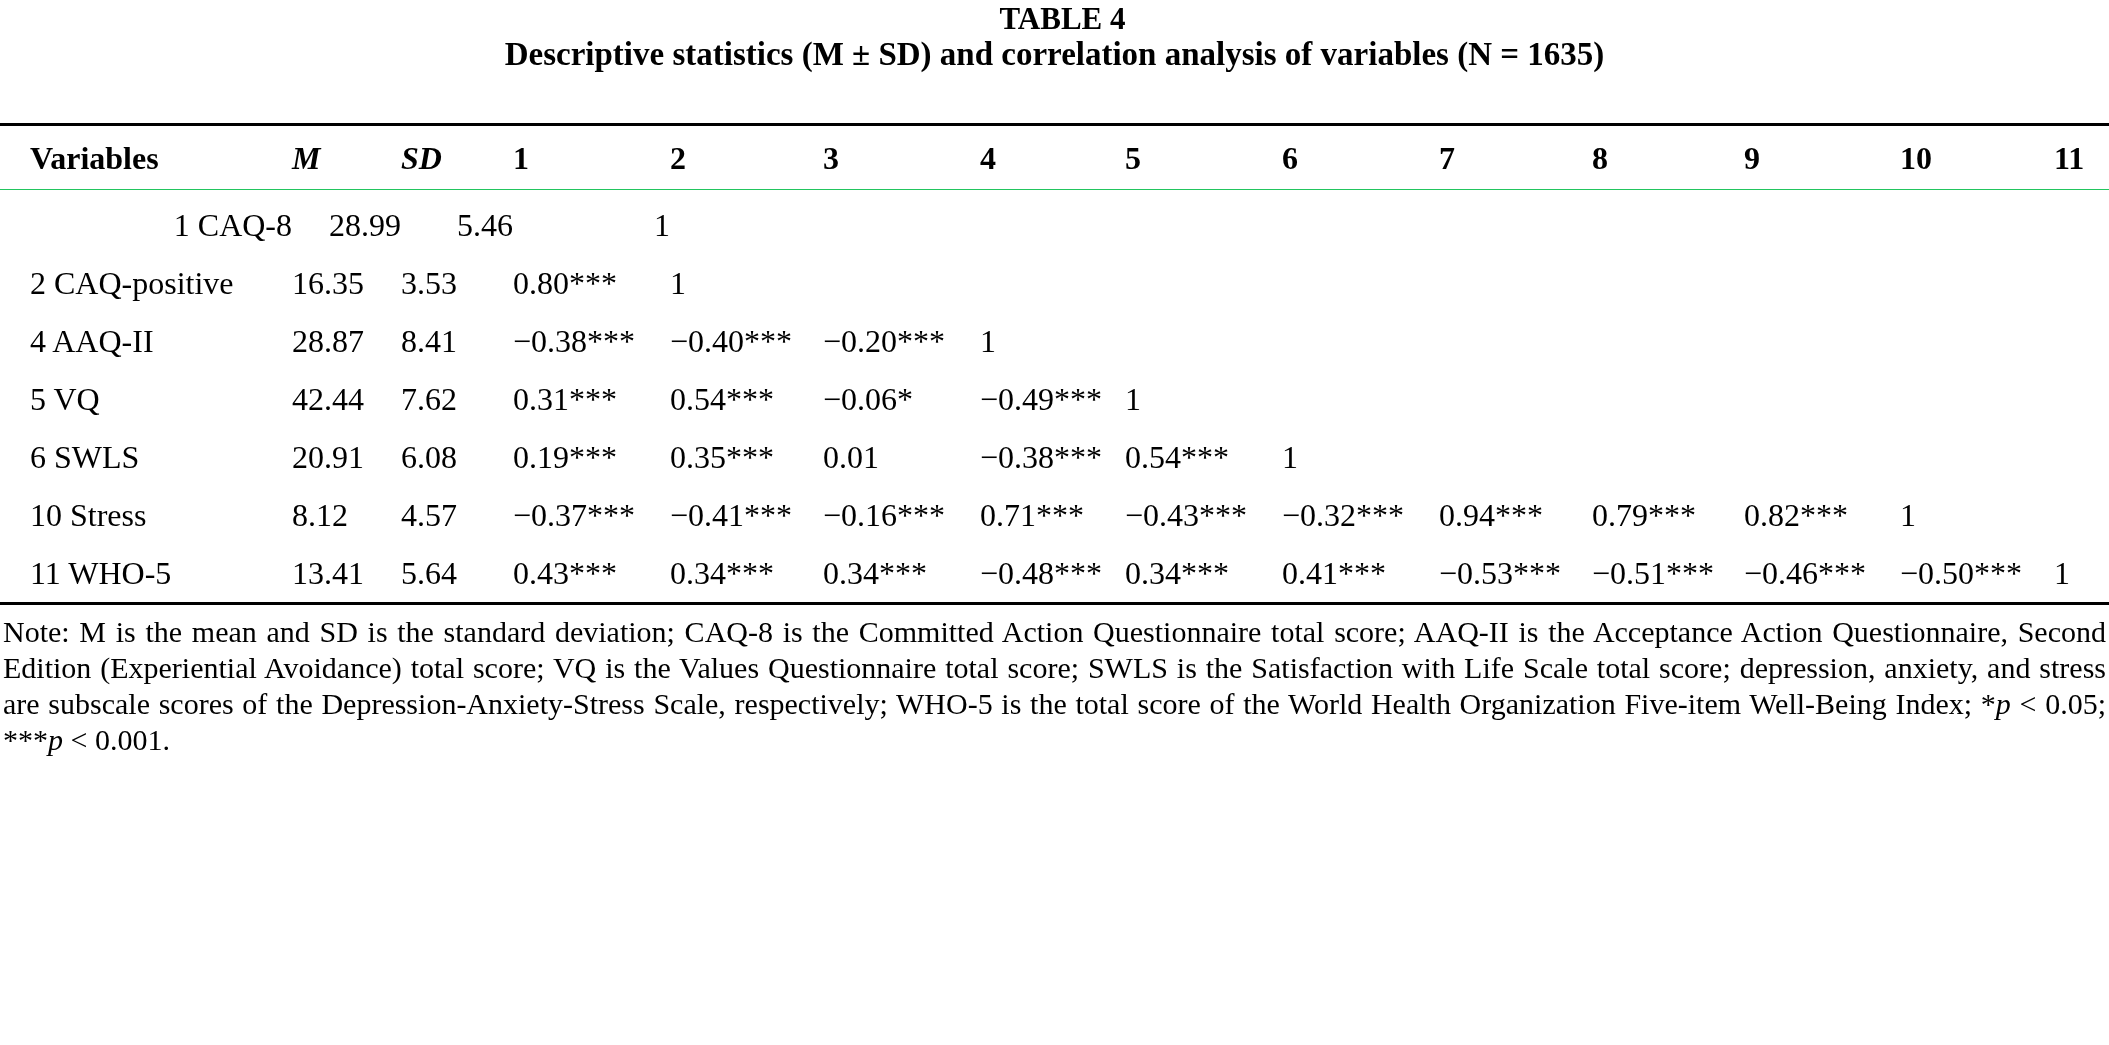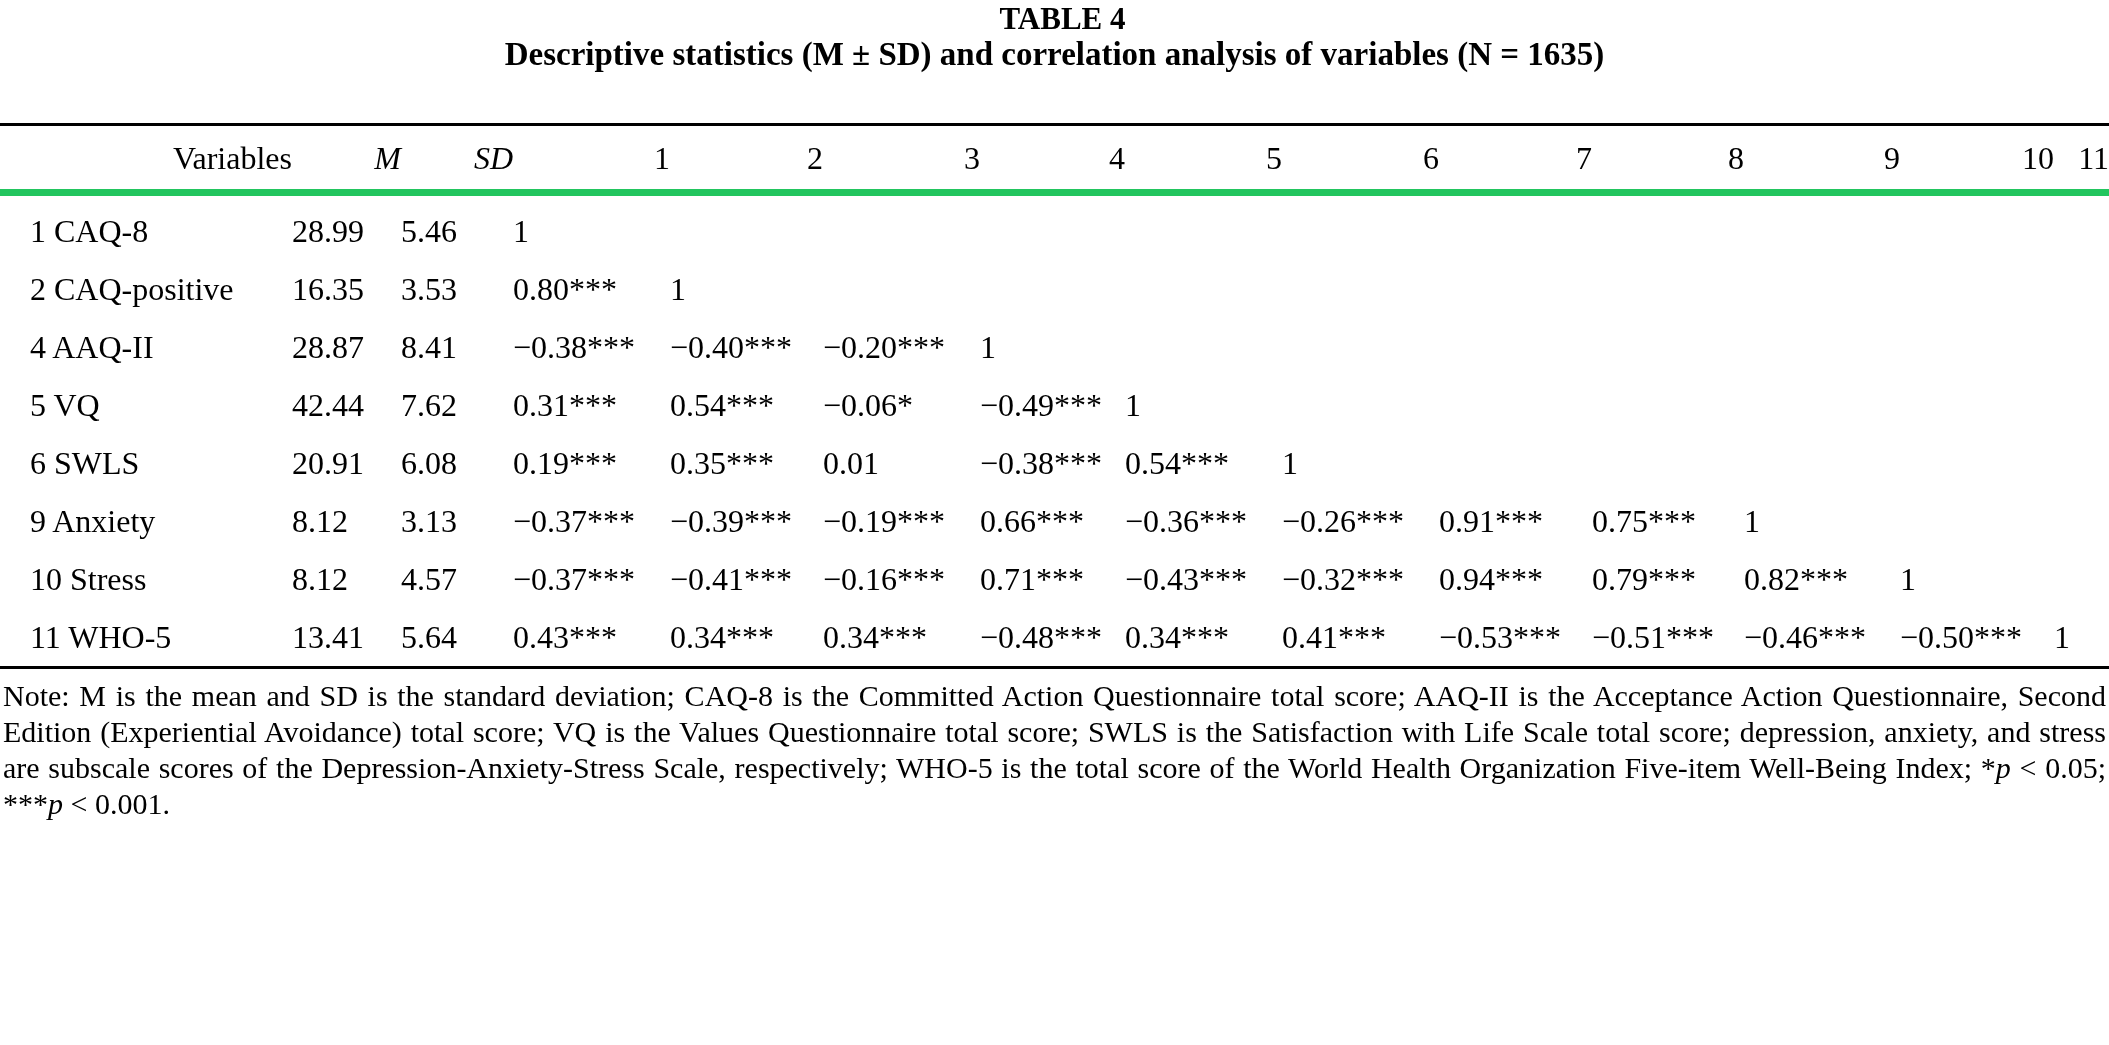--- a/index.html
+++ b/index.html
@@ -28,39 +28,39 @@
   }
   table.stats {
     width: 2109px;
     table-layout: fixed;
     border-collapse: collapse;
     margin-top: 51px;
     border-top: 3px solid #000;
     border-bottom: 3px solid #000;
   }
   table.stats thead th {
-    font-weight: 400;
+    font-weight: 700;
     font-size: 32px;
     line-height: 36px;
-    text-align: right;
-    border-bottom: 7px solid #22c55e;
+    text-align: left;
+    border-bottom: 1px solid #22c55e;
     padding: 14px 0 13px 0;
     white-space: nowrap;
   }
   table.stats thead th.stat-head { font-style: italic; }
   table.stats thead th:first-child,
   table.stats tbody td:first-child { padding-left: 30px; }
   table.stats tbody td {
     font-size: 32px;
     line-height: 36px;
     padding: 11px 0 11px 0;
     white-space: nowrap;
     overflow: visible;
   }
-  table.stats tbody tr:first-child td { padding-top: 17px; }
+  table.stats tbody tr:first-child td { padding-top: 17px; text-align: right; }
   .note {
     font-size: 30px;
     line-height: 36px;
     text-align: justify;
     margin-top: 9px;
     padding: 0 3px;
   }
 </style>
 </head>
 <body>
@@ -181,36 +181,20 @@
           <td>−0.38***</td>
           <td>0.54***</td>
           <td>1</td>
           <td></td>
           <td></td>
           <td></td>
           <td></td>
           <td></td>
         </tr>
         <tr>
-          <td>9 Anxiety</td>
-          <td>8.12</td>
-          <td>3.13</td>
-          <td>−0.37***</td>
-          <td>−0.39***</td>
-          <td>−0.19***</td>
-          <td>0.66***</td>
-          <td>−0.36***</td>
-          <td>−0.26***</td>
-          <td>0.91***</td>
-          <td>0.75***</td>
-          <td>1</td>
-          <td></td>
-          <td></td>
-        </tr>
-        <tr>
           <td>10 Stress</td>
           <td>8.12</td>
           <td>4.57</td>
           <td>−0.37***</td>
           <td>−0.41***</td>
           <td>−0.16***</td>
           <td>0.71***</td>
           <td>−0.43***</td>
           <td>−0.32***</td>
           <td>0.94***</td>

